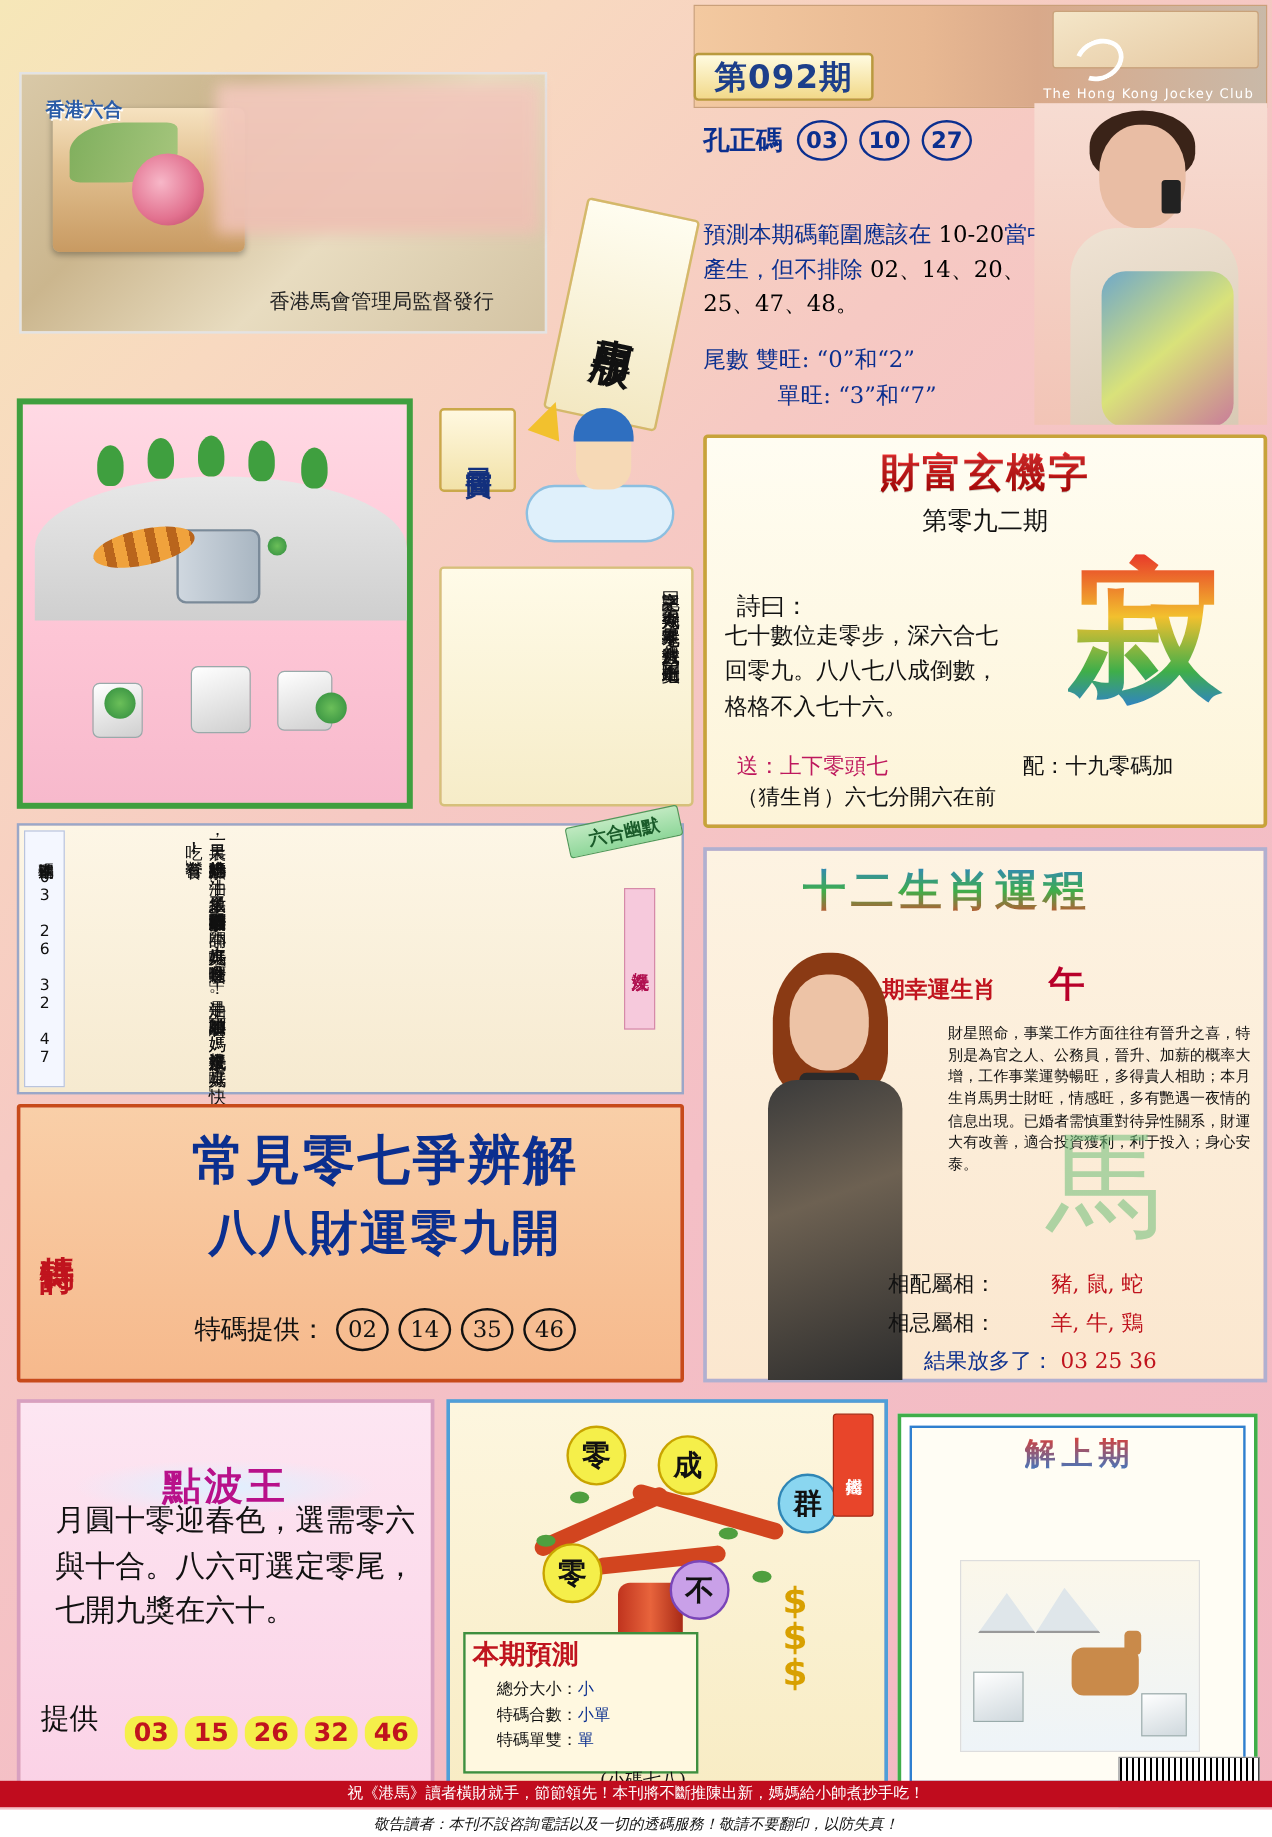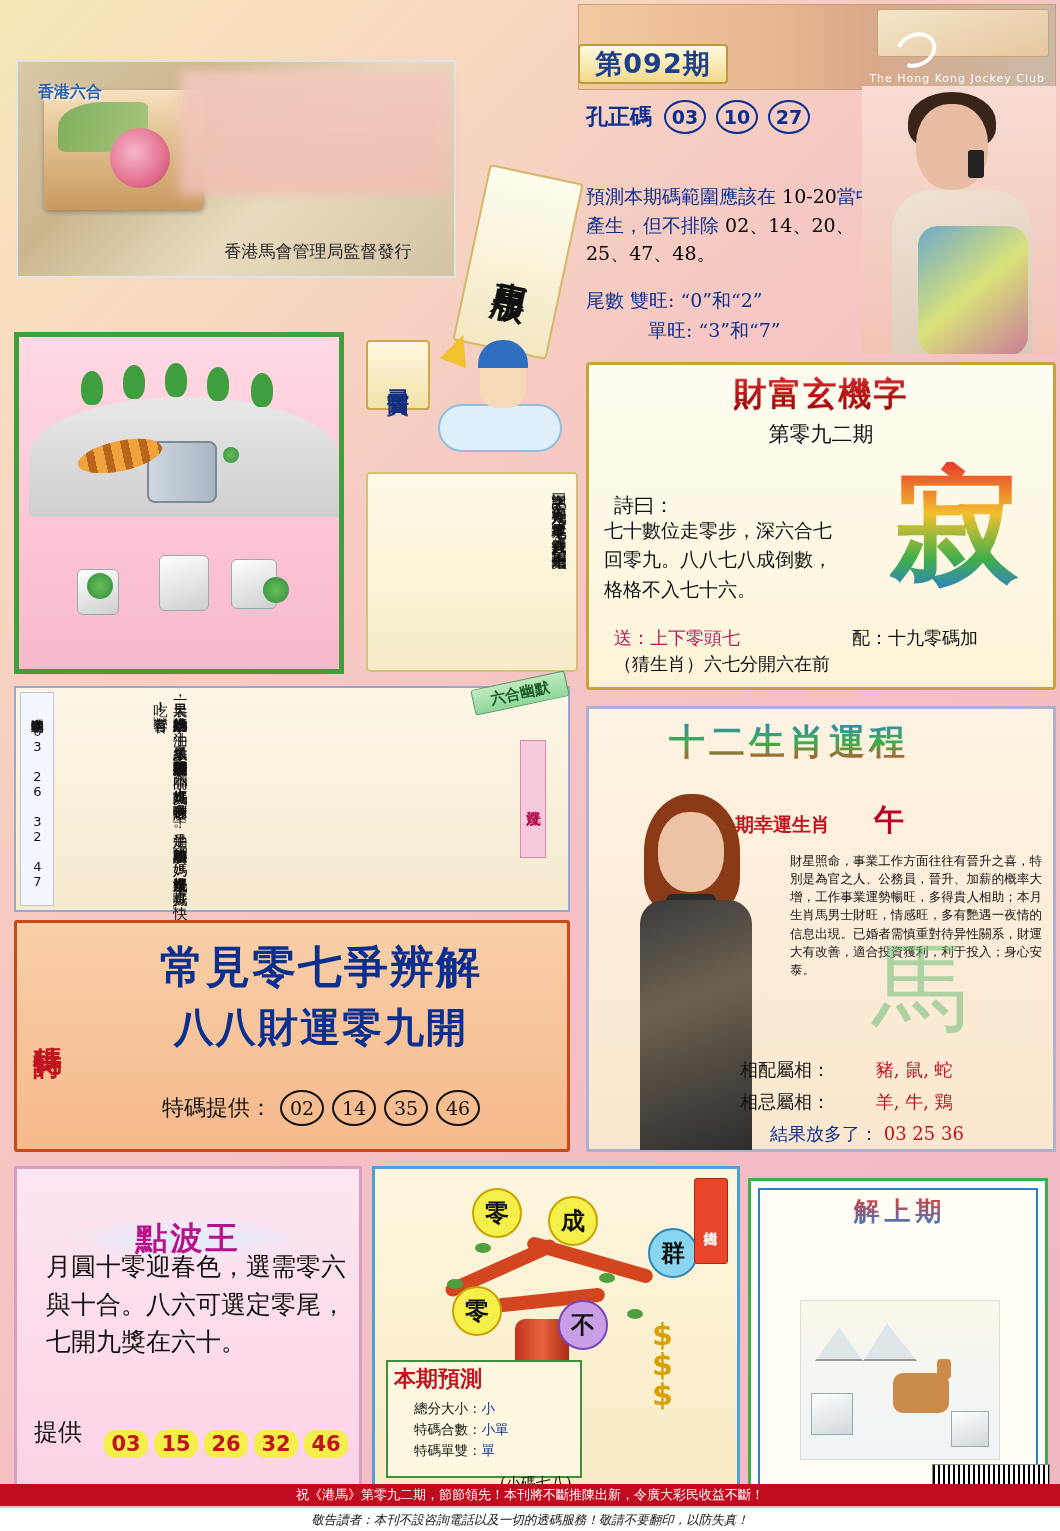--- a/index.html
+++ b/index.html
@@ -456,17 +456,17 @@
 </div>
 <div class="abs" id="jie-art">
   <div class="mount"></div>
   <div class="rock" style="left:10px;top:92px;width:40px;height:40px"></div>
   <div class="rock" style="left:150px;top:110px;width:36px;height:34px"></div>
   <div class="deer"></div>
 </div>
 
 <div class="abs" id="barcode"></div>
 <div class="abs" id="footer-bar">
-  <div class="txt">祝《港馬》第零九二期，節節領先！本刊將不斷推陳出新，令廣大彩民收益不斷！</div>
+  <div class="txt">祝《港馬》讀者橫財就手，節節領先！本刊將不斷推陳出新，媽媽給小帥煮抄手吃！</div>
 </div>
 <div class="abs" id="footer-note">
   <div class="txt">敬告讀者：本刊不設咨詢電話以及一切的透碼服務！敬請不要翻印，以防失真！</div>
 </div>
 
 </body></html>

